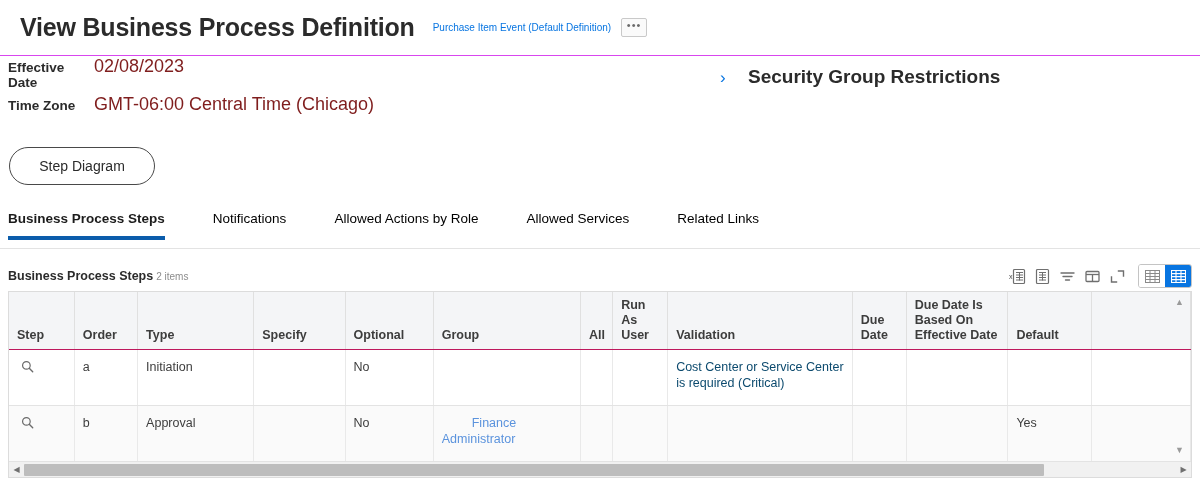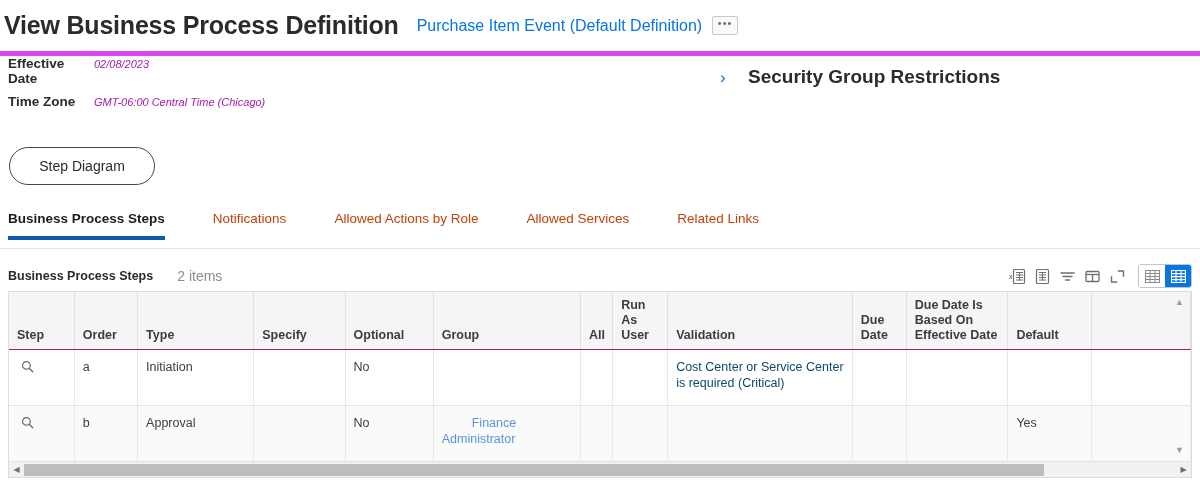--- a/index.html
+++ b/index.html
@@ -13,36 +13,36 @@
     overflow: hidden;
     font-family: "Liberation Sans", sans-serif;
     color: #2b2b2b;
     -webkit-font-smoothing: antialiased;
   }
 
   
   .page-header {
     position: relative;
     height: 56px;
-    border-bottom: 5px solid #d946ef;
-    display: flex;
-    align-items: center;
-    padding: 0 4px;
+    border-bottom: 1px solid #d946ef;
+    display: flex;
+    align-items: center;
+    padding: 0 20px;
     box-sizing: border-box;
   }
   .page-title {
     font-size: 25px;
     font-weight: bold;
     color: #2b2b2b;
     letter-spacing: -0.2px;
     line-height: 1;
   }
   .subject-link {
     margin-left: 18px;
-    font-size: 16px;
+    font-size: 10px;
     color: #0875e1;
     cursor: pointer;
     white-space: nowrap;
     text-align: right;
   }
   .related-actions {
     margin-left: 10px;
     width: 26px;
     height: 19px;
     border: 1px solid #c9c9c9;
@@ -73,23 +73,22 @@
     height: 38px;
   }
   .field-label {
     width: 86px;
     font-size: 13.5px;
     font-weight: bold;
     color: #2b2b2b;
     flex: none;
   }
   .field-value {
-    font-size: 11px;
-    color: #a21caf;
-    font-style: italic;
+    font-size: 18px;
+    color: #7f1d1d;
   }
 
   .sgr-block {
     position: absolute;
     left: 720px;
     top: 10px;
     display: flex;
     align-items: center;
   }
   .sgr-chevron {
@@ -129,21 +128,21 @@
     height: 38px;
     border-bottom: 1px solid #e3e3e3;
     display: flex;
     align-items: flex-start;
     padding-left: 8px;
     box-sizing: border-box;
   }
   .tab {
     position: relative;
     font-size: 13.5px;
-    color: #c2410c;
+    color: #000000;
     padding: 0 0 13px 0;
     margin-right: 48px;
     cursor: pointer;
     white-space: nowrap;
   }
   .tab.active {
     font-weight: bold;
     color: #1c1c1c;
   }
   .tab.active::after {
@@ -165,22 +164,22 @@
     display: flex;
     align-items: center;
     height: 22px;
   }
   .grid-caption {
     font-size: 12.5px;
     font-weight: bold;
     color: #2b2b2b;
   }
   .grid-count {
-    margin-left: 24px;
-    font-size: 14px;
+    margin-left: 3px;
+    font-size: 10px;
     color: #8c8c8c;
   }
   .grid-toolbar {
     margin-left: auto;
     display: flex;
     align-items: center;
     gap: 4px;
   }
   .tb-icon {
     width: 21px;

